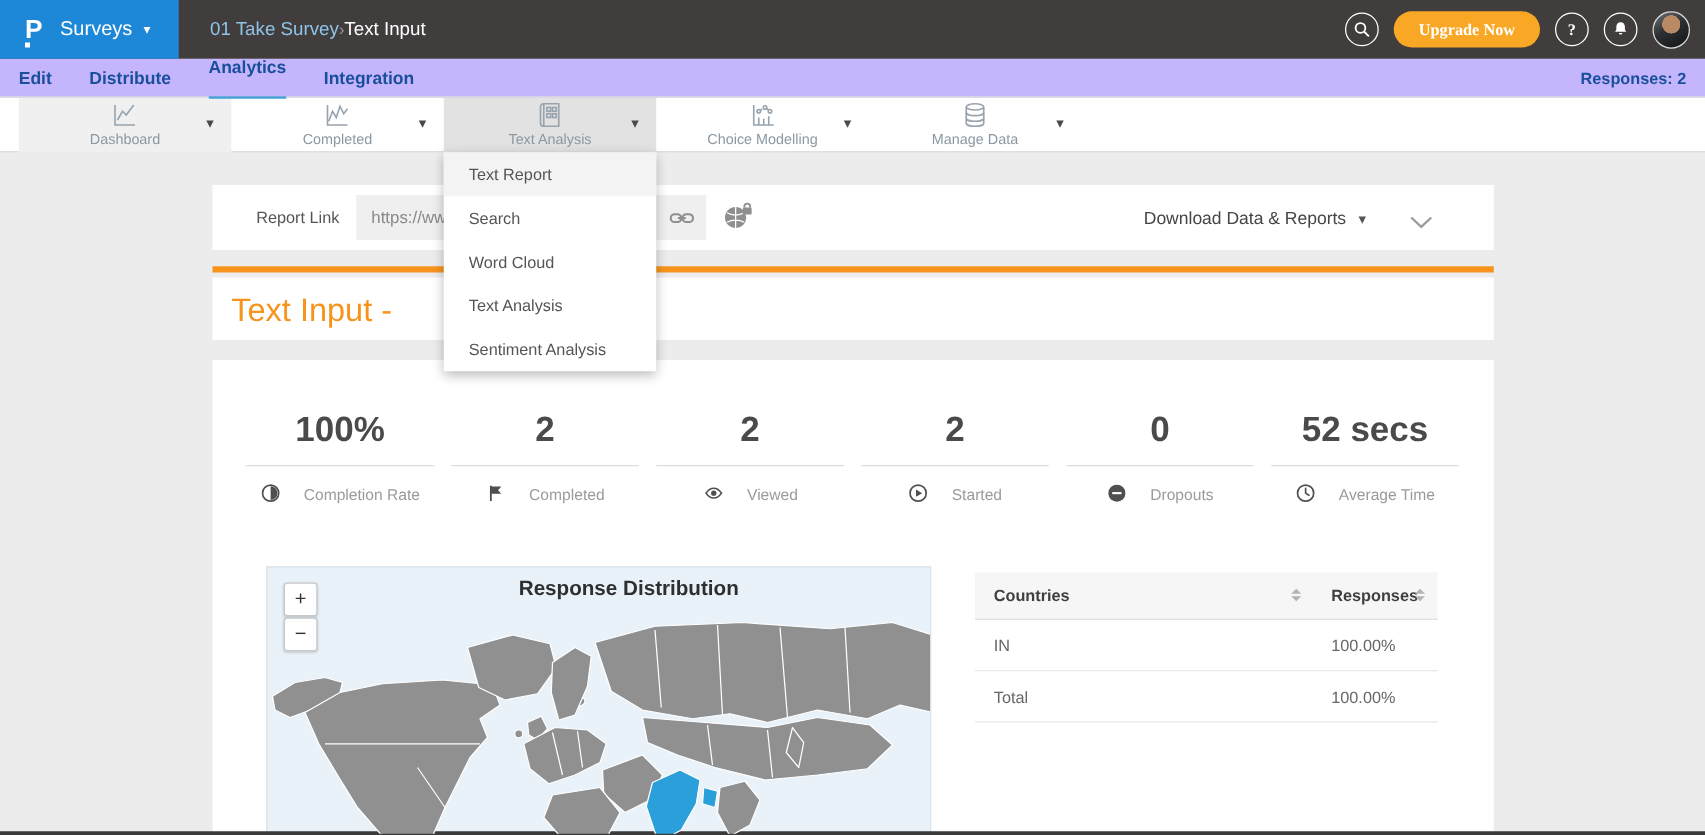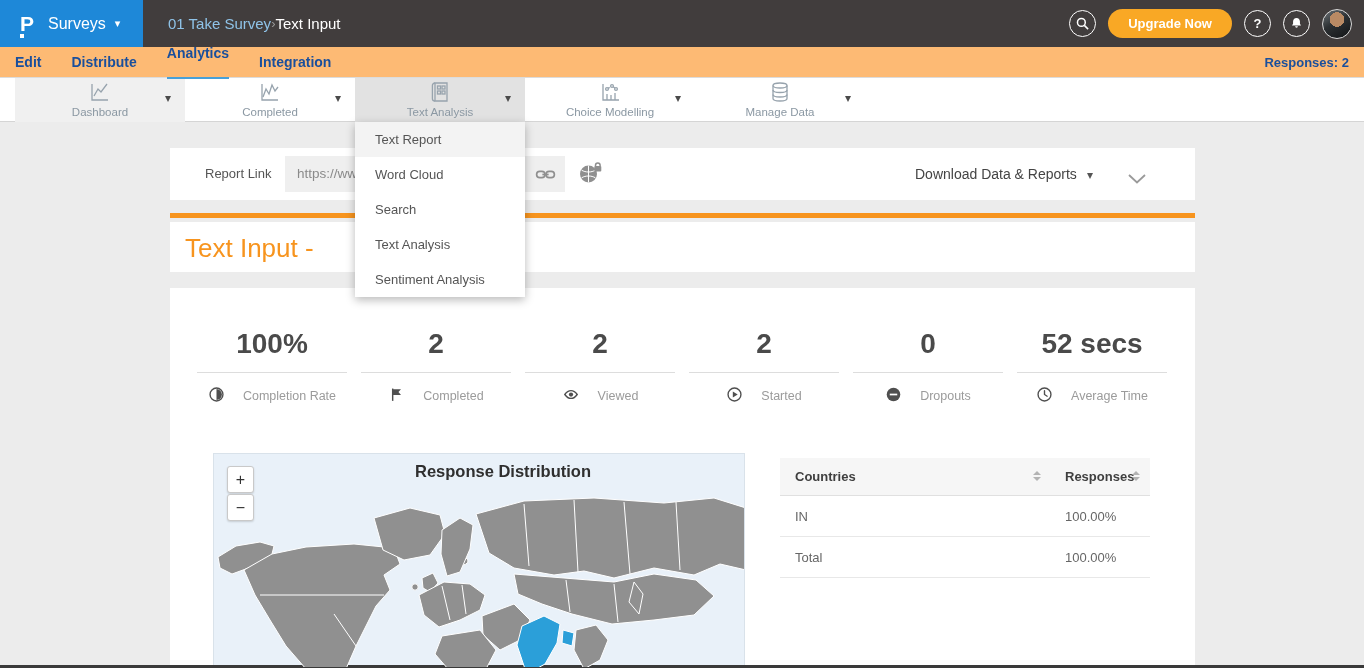--- a/index.html
+++ b/index.html
@@ -11,30 +11,30 @@
   .topbar { position:absolute; left:0; top:0; width:1364px; height:47px; background:var(--header-bg,#413d3d); z-index:20; }
   .logo-box { position:absolute; left:0; top:0; width:143px; height:47px; background:var(--brand-blue,#1e88d8); display:flex; align-items:center; cursor:pointer; }
   .logo-p { position:relative; margin-left:20px; color:#fff; font-size:21px; font-weight:bold; line-height:1; }
   .logo-p .dot { position:absolute; left:0px; bottom:-4px; width:4px; height:4px; background:#fff; }
   .app-name { margin-left:14px; color:#fff; font-size:16px; }
   .hdr-caret { margin-left:9px; color:#fff; font-size:11px; }
   .crumbs { position:absolute; left:168px; top:0; height:47px; display:flex; align-items:center; gap:0; font-size:15px; }
   .crumb-parent { color:#8fc3e8; cursor:pointer; }
   .crumb-sep { color:#9a9a9a; font-size:13px; }
   .crumb-current { color:#fff; }
-  .top-actions { position:absolute; right:12px; top:0; height:47px; display:flex; align-items:center; gap:12px; }
+  .top-actions { position:absolute; right:12px; top:0; height:47px; display:flex; align-items:center; gap:12px;font-family:Liberation Serif, serif; }
   .circle-btn { width:27px; height:27px; border:1.5px solid #fff; border-radius:50%; display:flex; align-items:center; justify-content:center; color:#fff; font-size:13px; font-weight:bold; cursor:pointer; }
   .upgrade { height:29px; padding:0 20px; border-radius:15px; background:var(--upgrade-orange,#f9a825); color:#fff; font-size:13px; font-weight:bold; display:flex; align-items:center; cursor:pointer; }
   .avatar { width:30px; height:30px; border-radius:50%; background:
       radial-gradient(circle at 50% 34%, #b98a64 0 31%, rgba(0,0,0,0) 32%),
       linear-gradient(150deg,#6d7478 0%, #2c3033 45%, #121416 100%);
     border:1px solid #d9d9d9; cursor:pointer; }
 
   
-  .subnav { position:absolute; left:0; top:47px; width:1364px; height:31px; background:#fdba74; border-bottom:1px solid #dcdcdc; display:flex; align-items:center; gap:30px; padding-left:15px; z-index:19; }
+  .subnav { position:absolute; left:0; top:47px; width:1364px; height:31px; background:#c4b5fd; border-bottom:1px solid #dcdcdc; display:flex; align-items:center; gap:30px; padding-left:15px; z-index:19; }
   .subnav .item { font-size:14px; font-weight:bold; color:var(--nav-blue,#1a4f9c); cursor:pointer; }
   .subnav .item.active { border-bottom:2px solid #47a0d8; padding-bottom:16px; }
   .responses { position:absolute; right:15px; font-size:13px; font-weight:bold; color:var(--nav-blue,#1a4f9c); }
 
   
   .toolbar { position:absolute; left:0; top:78px; width:1364px; height:44px; background:#fff; border-bottom:1px solid #d5d5d5; z-index:18; }
   .tab { position:absolute; top:0; width:170px; height:44px; cursor:pointer; }
   .tab .ticon { position:absolute; left:50%; top:2px; transform:translateX(-50%); }
   .tab .tlabel { position:absolute; left:0; right:0; bottom:4px; text-align:center; font-size:11.5px; color:#8b98a3; }
   .tab .tcaret { position:absolute; right:14px; top:13px; font-size:12px; color:#4a4a4a; }
@@ -379,20 +379,20 @@
       <div class="trow">
         <span class="td-c">Total</span>
         <span class="td-r">100.00%</span>
       </div>
     </div>
 
   </div>
 
   <div class="menu">
     <div class="mitem hl">Text Report</div>
+    <div class="mitem">Search</div>
     <div class="mitem">Word Cloud</div>
-    <div class="mitem">Search</div>
     <div class="mitem">Text Analysis</div>
     <div class="mitem">Sentiment Analysis</div>
   </div>
 
   <div class="bottom-strip"></div>
 </div>
 
 </body></html>

